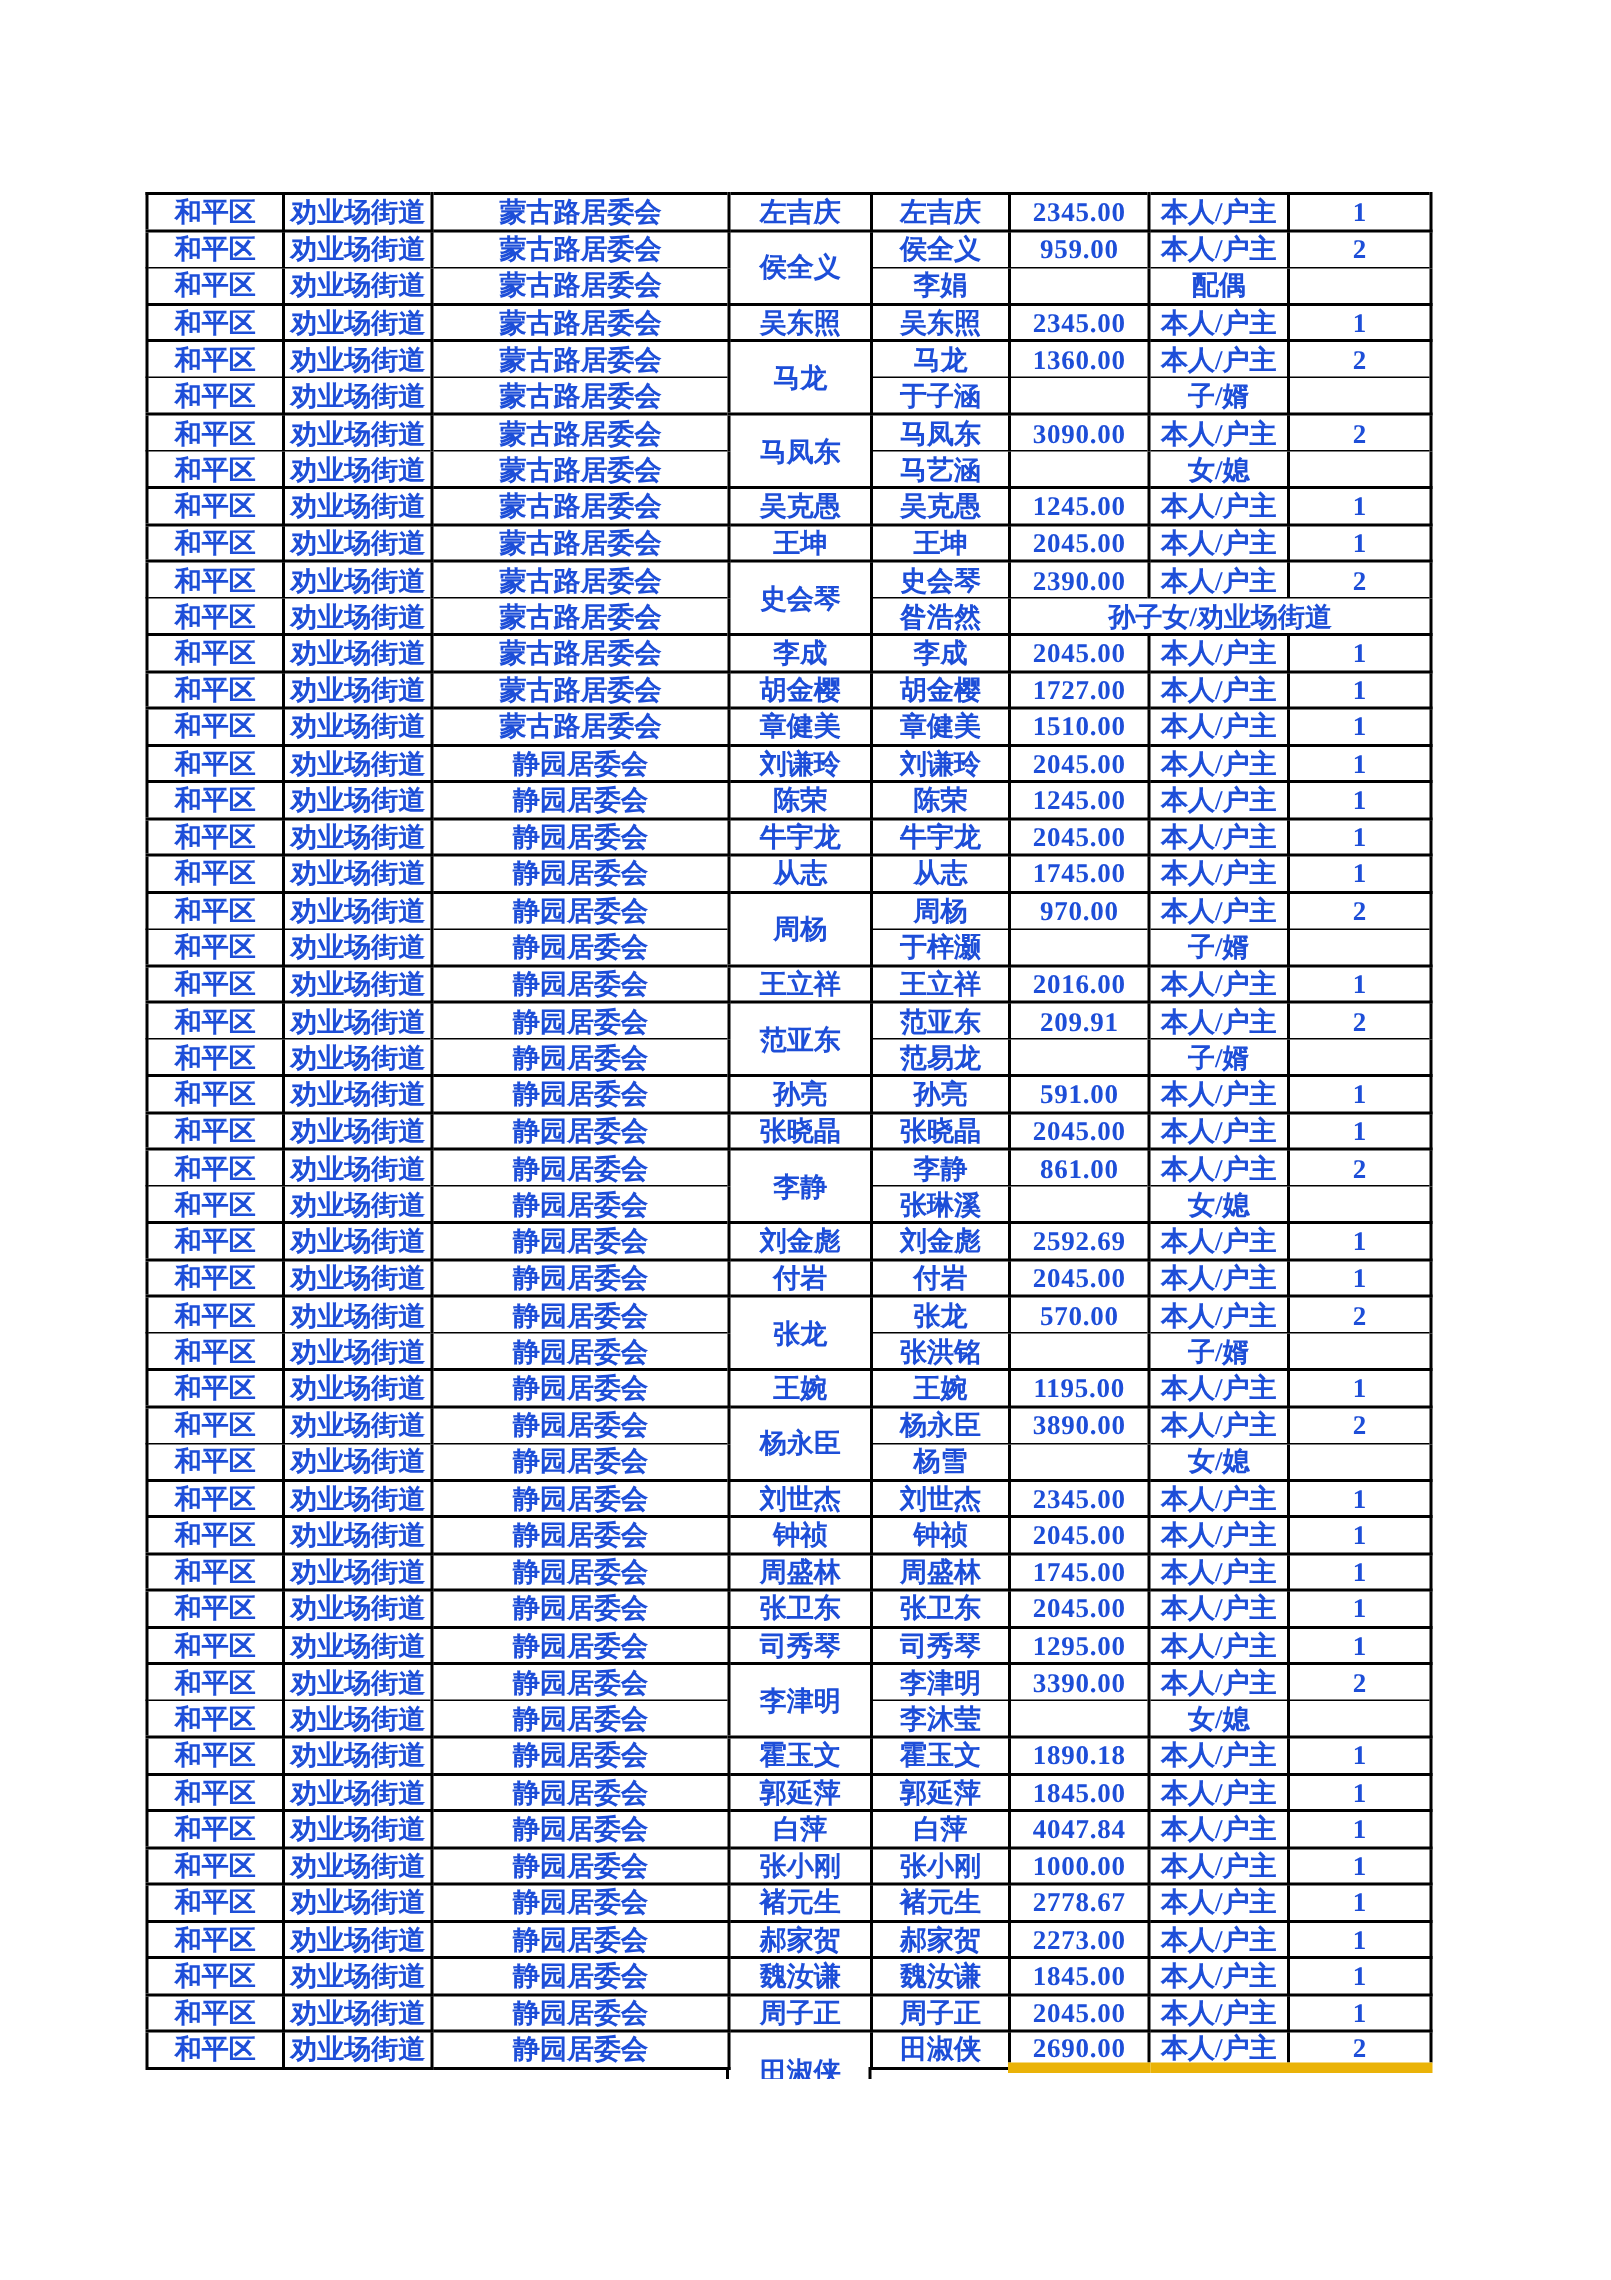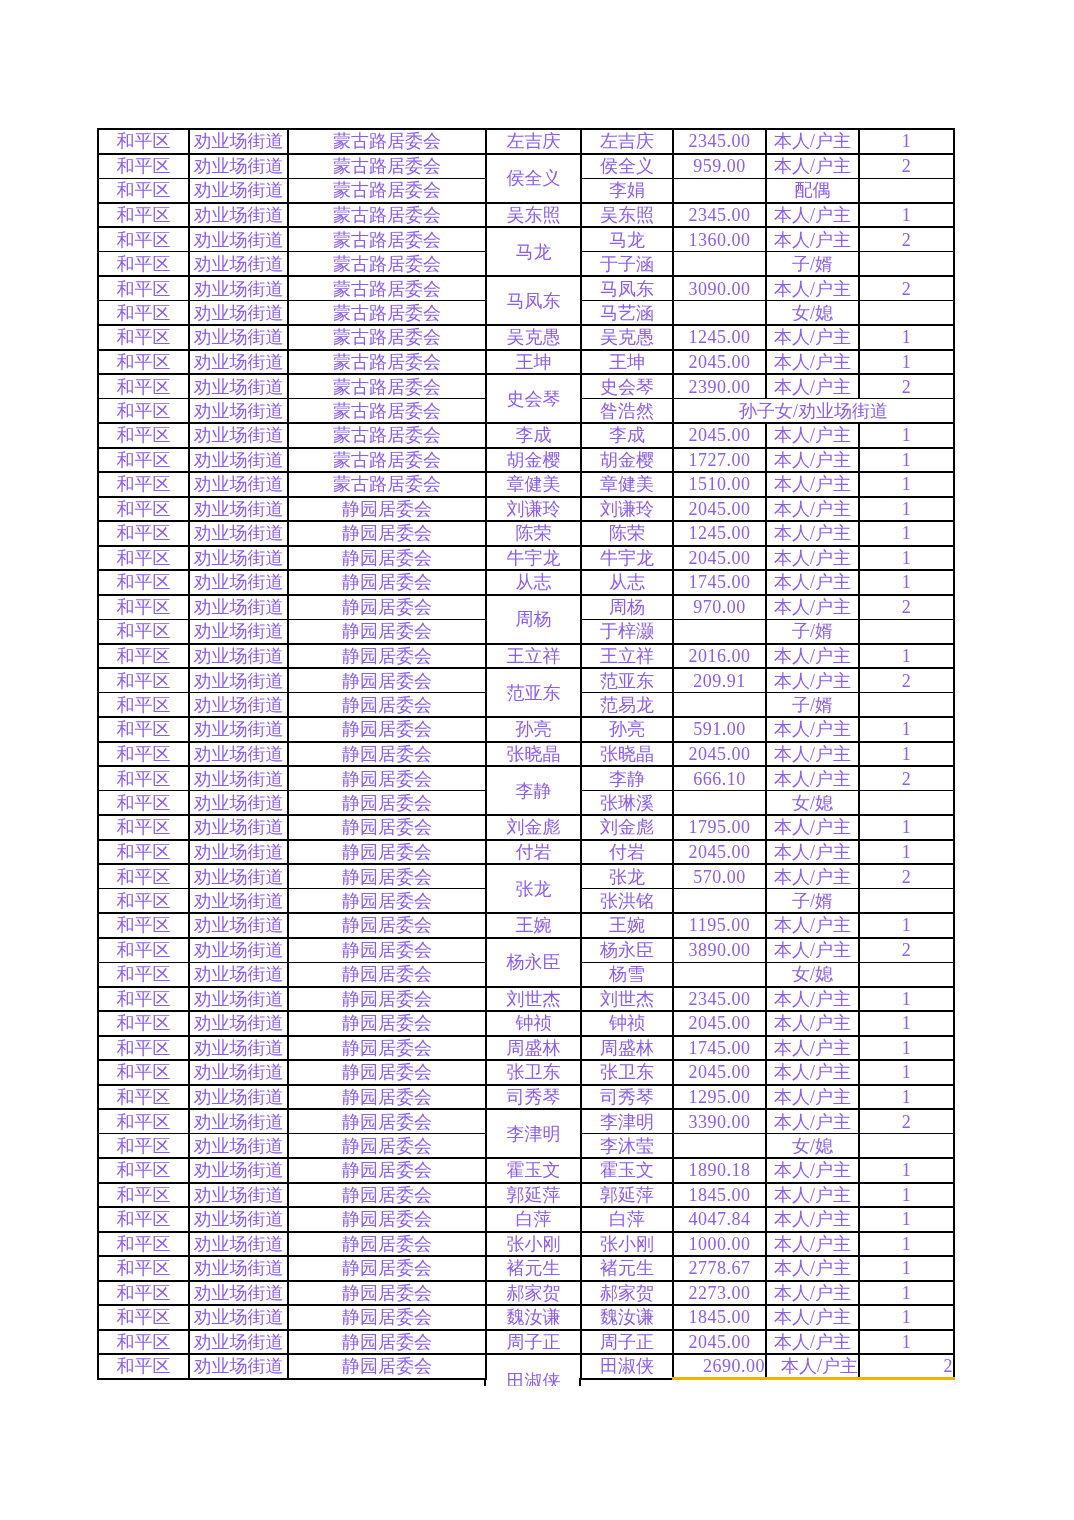--- a/index.html
+++ b/index.html
@@ -3,21 +3,22 @@
 <meta charset="utf-8">
 <style>
   html, body { margin: 0; padding: 0; background: #ffffff; }
   .page {
     position: relative;
     width: 1074px;
     height: 1428px;
     background: #ffffff;
     overflow: hidden;
     font-family: "Liberation Serif", "DejaVu Serif", serif;
-    color: #8b5cf6;
+    color: #1d4ed8;
+    font-weight: bold;
   }
   table.sheet {
     position: absolute;
     left: 97px;
     top: 128px;
     border-collapse: collapse;
     table-layout: fixed;
     border-top: 2px solid #000;
     border-left: 2px solid #000;
   }
@@ -39,21 +40,21 @@
     font-size: 18px;
     line-height: 20px;
     white-space: nowrap;
     overflow: hidden;
   }
   table.sheet td.num { letter-spacing: 0.5px; }
   
   table.sheet tr.thin > td:not(.head) { border-bottom-width: 1px; }
   
   table.sheet tr.cut > td.nb { border-bottom: none; }
-  table.sheet tr.cut > td.faint { border-bottom: 3px solid #eab308; text-align: right; }
+  table.sheet tr.cut > td.faint { border-bottom: 7px solid #eab308; }
   table.sheet td.clip { position: relative; overflow: visible; border-bottom: none; }
   table.sheet td.clip .clip-text {
     position: absolute;
     left: 0; right: 0;
     top: 16px;
     height: 20px;
     text-align: center;
   }
   .border-stub {
     position: absolute;
@@ -335,40 +336,40 @@
           <td class="num">2045.00</td>
           <td>本人/户主</td>
           <td class="num">1</td>
         </tr>
         <tr class="thin">
           <td>和平区</td>
           <td>劝业场街道</td>
           <td>静园居委会</td>
           <td class="head" rowspan="2">李静</td>
           <td>李静</td>
-          <td class="num">666.10</td>
+          <td class="num">861.00</td>
           <td>本人/户主</td>
           <td class="num">2</td>
         </tr>
         <tr>
           <td>和平区</td>
           <td>劝业场街道</td>
           <td>静园居委会</td>
           <td>张琳溪</td>
           <td class="num"></td>
           <td>女/媳</td>
           <td class="num"></td>
         </tr>
         <tr>
           <td>和平区</td>
           <td>劝业场街道</td>
           <td>静园居委会</td>
           <td class="head" rowspan="1">刘金彪</td>
           <td>刘金彪</td>
-          <td class="num">1795.00</td>
+          <td class="num">2592.69</td>
           <td>本人/户主</td>
           <td class="num">1</td>
         </tr>
         <tr>
           <td>和平区</td>
           <td>劝业场街道</td>
           <td>静园居委会</td>
           <td class="head" rowspan="1">付岩</td>
           <td>付岩</td>
           <td class="num">2045.00</td>

